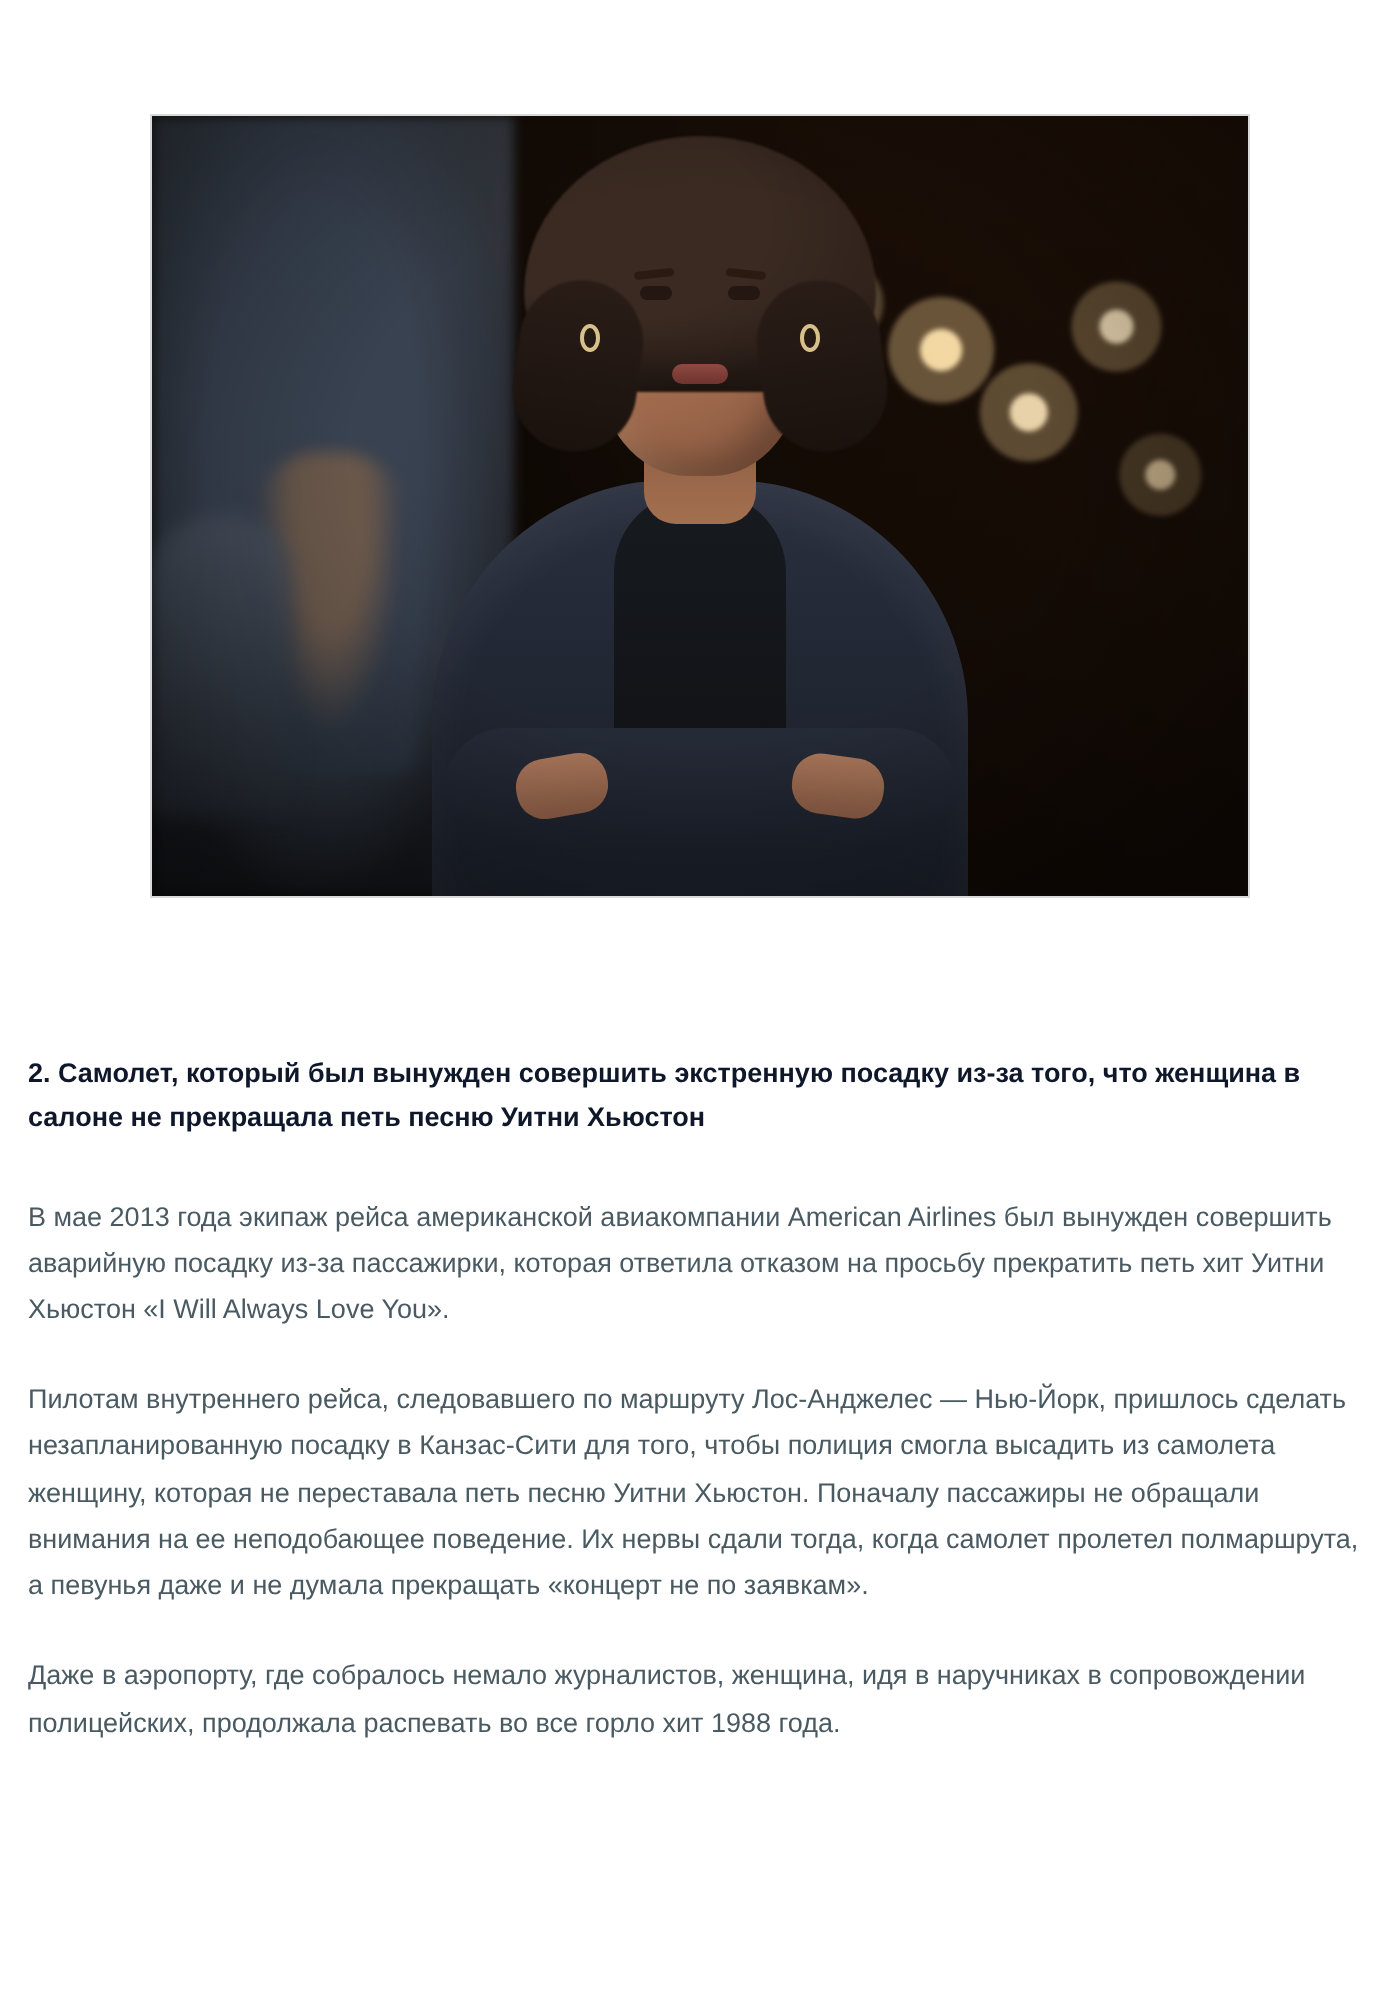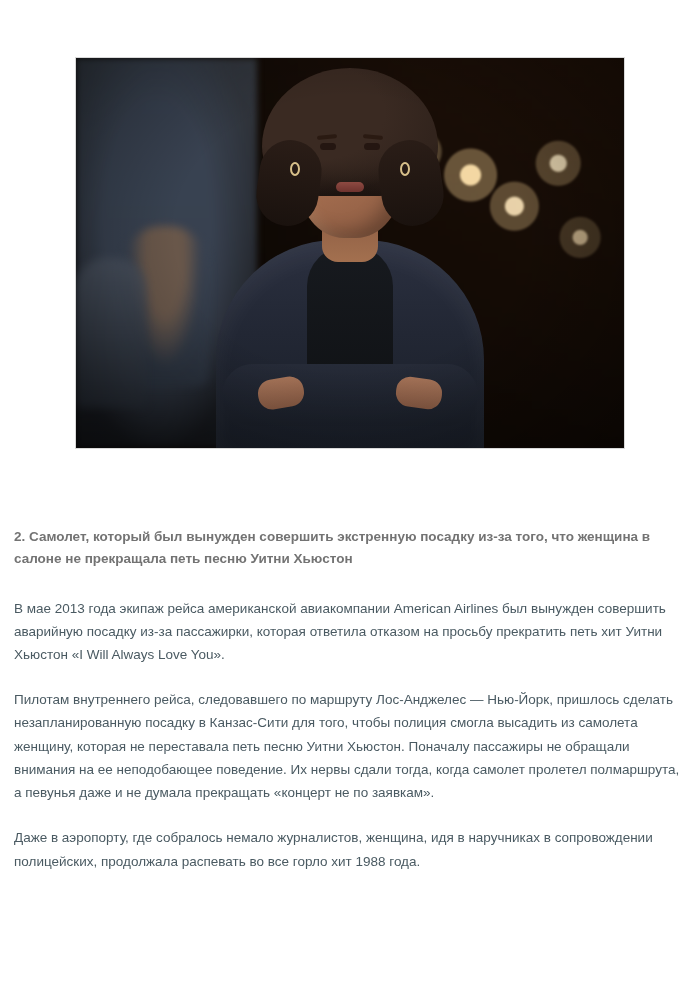--- a/index.html
+++ b/index.html
@@ -205,21 +205,21 @@
 
   
   .content {
     padding: 0 14px;
     margin-top: 78px;
   }
   h2.lead {
     font-size: 13.5px;
     line-height: 1.65;
     font-weight: bold;
-    color: #737373;
+    color: #0f172a;
     margin: 0 0 26px 0;
   }
   p.body {
     font-size: 13.5px;
     line-height: 1.72;
     color: #4a5a62;
     margin: 0 0 22px 0;
   }
   p.body:last-child { margin-bottom: 0; }
 </style>

